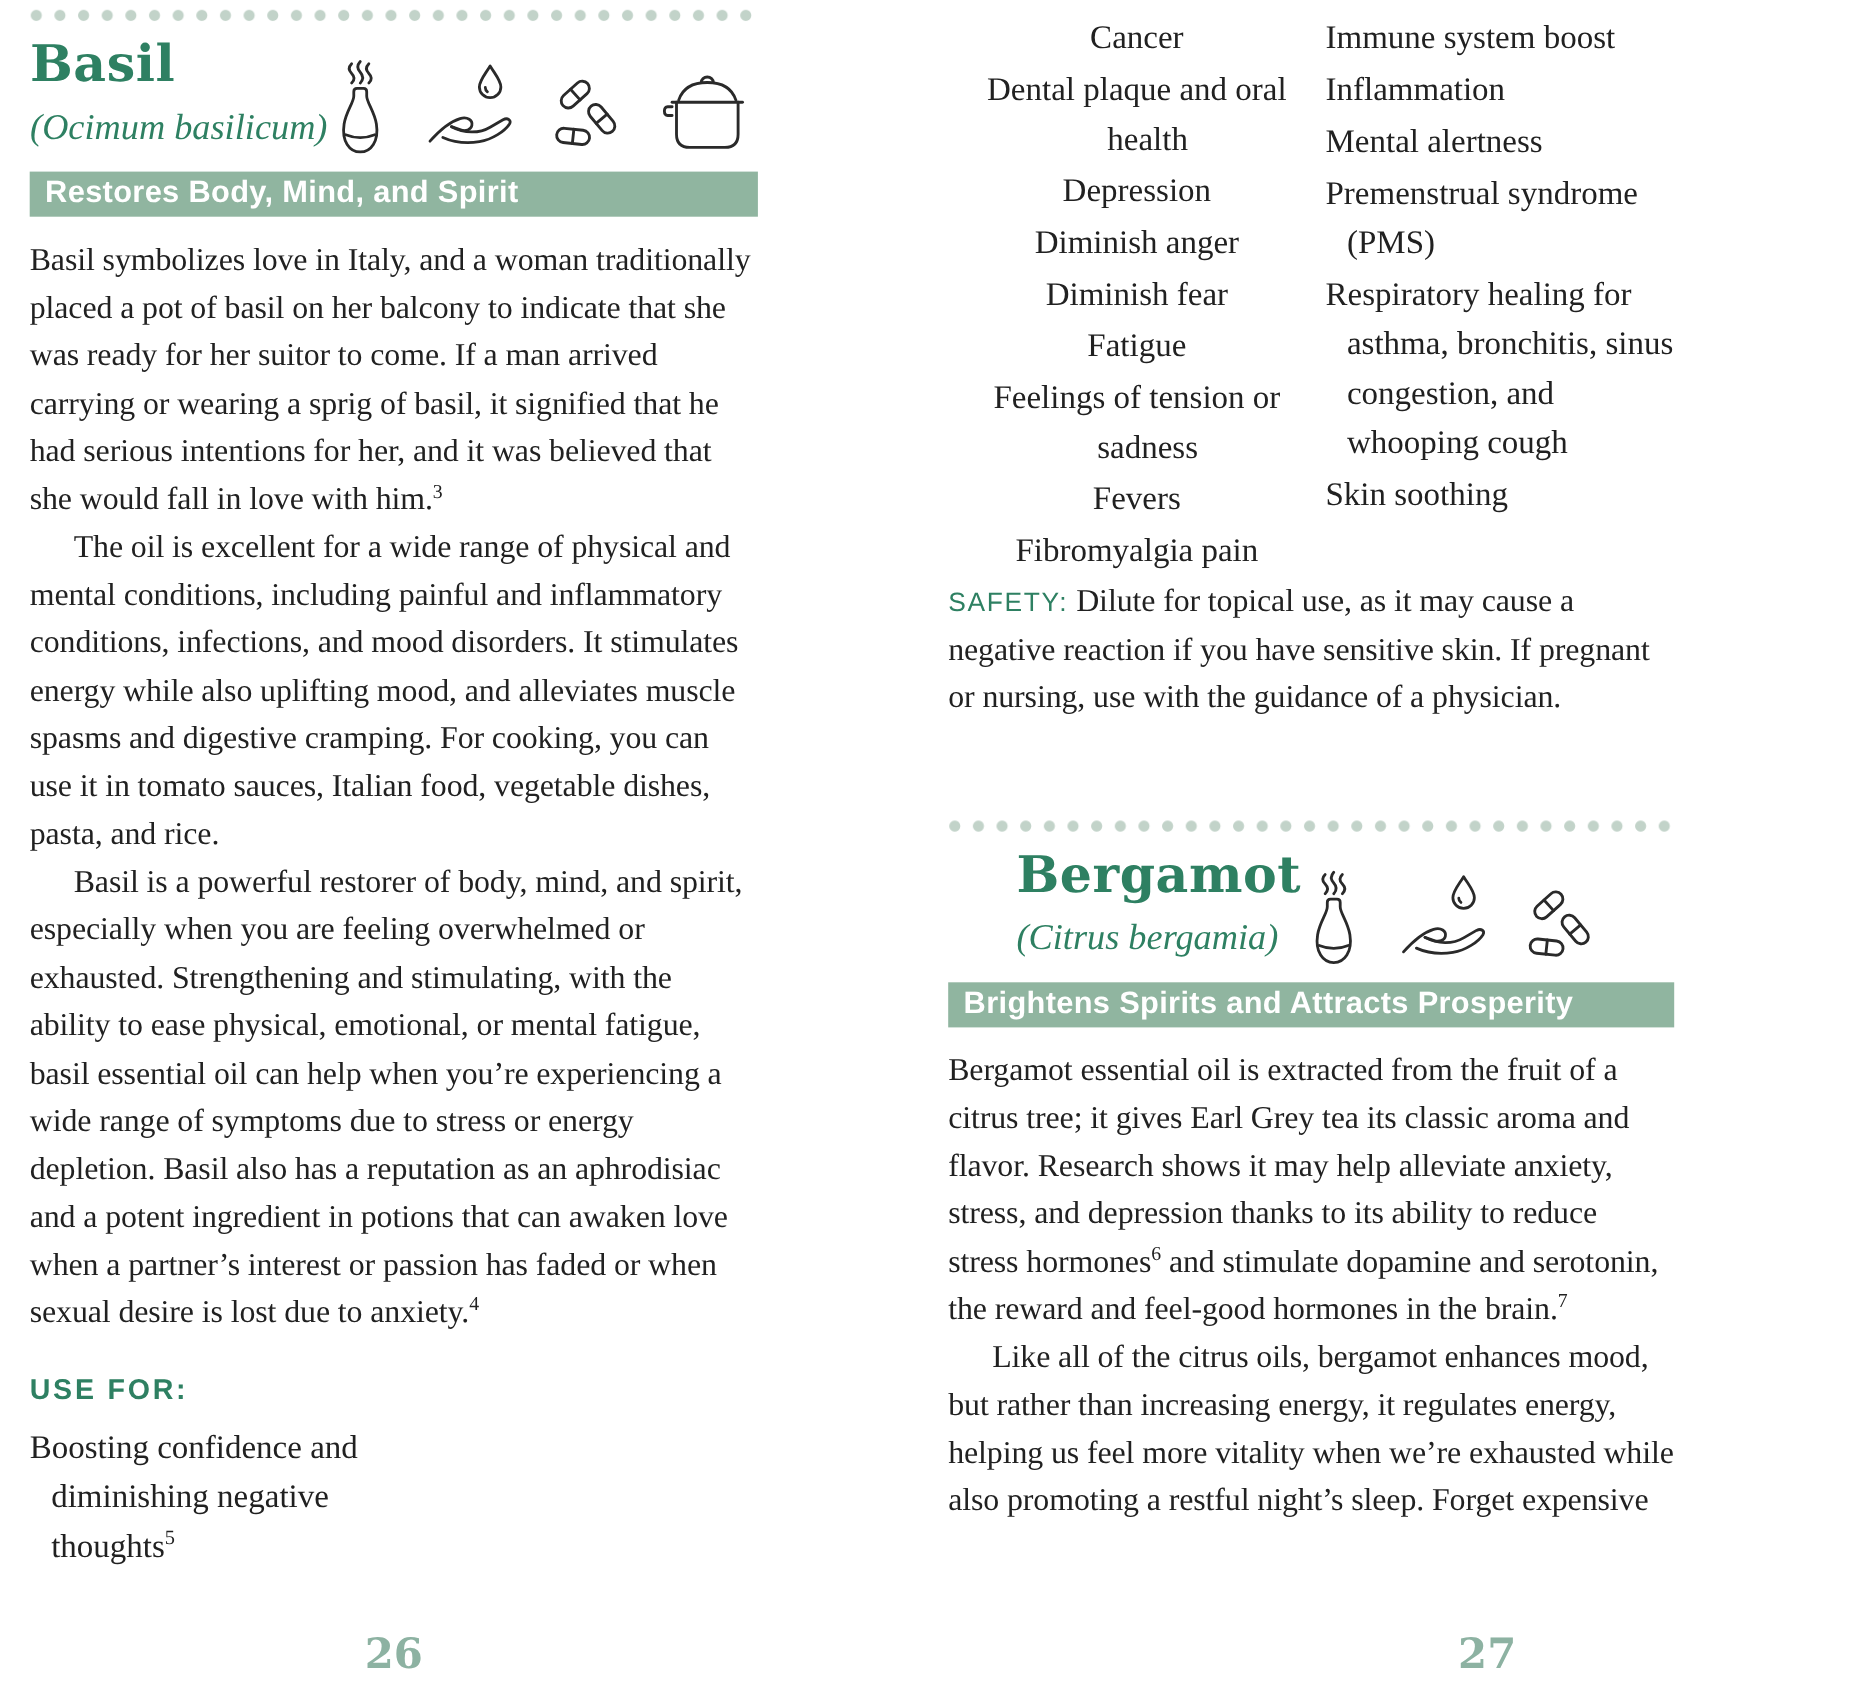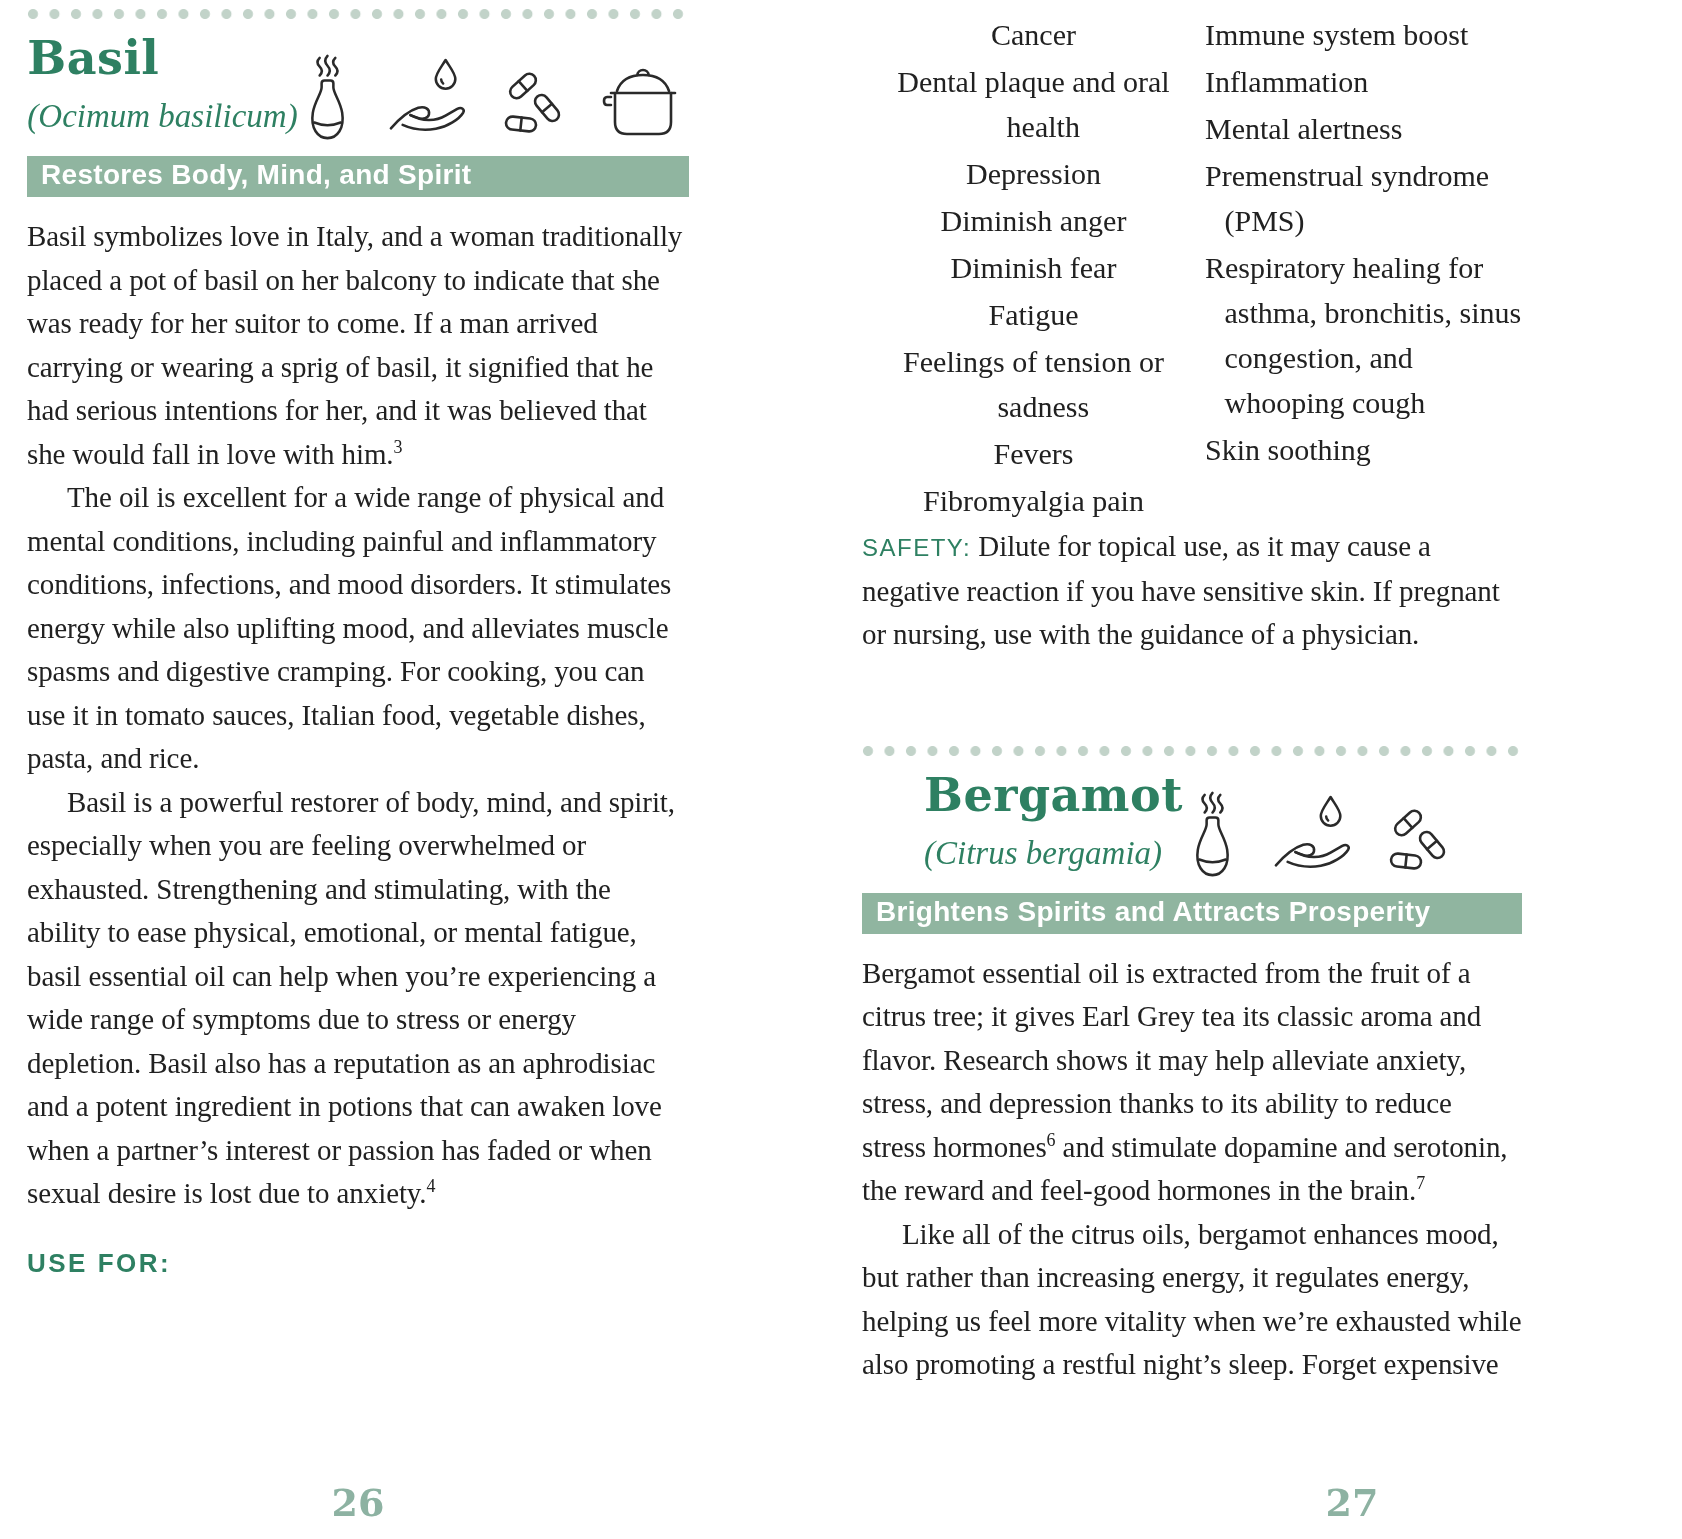--- a/index.html
+++ b/index.html
@@ -125,20 +125,23 @@
     </div>
 
     <div class="banner">Restores Body, Mind, and Spirit</div>
 
     <p class="body first">Basil symbolizes love in Italy, and a woman traditionally placed a pot of basil on her balcony to indicate that she was ready for her suitor to come. If a man arrived carrying or wearing a sprig of basil, it signified that he had serious intentions for her, and it was believed that she would fall in love with him.<sup>3</sup></p>
     <p class="body indent">The oil is excellent for a wide range of physical and mental conditions, including painful and inflammatory conditions, infections, and mood disorders. It stimulates energy while also uplifting mood, and alleviates muscle spasms and digestive cramping. For cooking, you can use it in tomato sauces, Italian food, vegetable dishes, pasta, and rice.</p>
     <p class="body indent">Basil is a powerful restorer of body, mind, and spirit, especially when you are feeling overwhelmed or exhausted. Strengthening and stimulating, with the ability to ease physical, emotional, or mental fatigue, basil essential oil can help when you’re experiencing a wide range of symptoms due to stress or energy depletion. Basil also has a reputation as an aphrodisiac and a potent ingredient in potions that can awaken love when a partner’s interest or passion has faded or when sexual desire is lost due to anxiety.<sup>4</sup></p>
 
     <div class="use-for-label">USE FOR:</div>
     <div class="two-col">
+      <div class="uf-col2">
+          <div class="li">Boosting confidence and diminishing negative thoughts<sup>5</sup></div>
+        </div>
     </div>
 
     <div class="page-num">26</div>
   </section>
 
   <section class="page-col col-right">
     <div class="two-col" style="margin-top:0">
       <div class="ail-col1">
           <div class="li">Cancer</div>
           <div class="li">Dental plaque and oral health</div>

